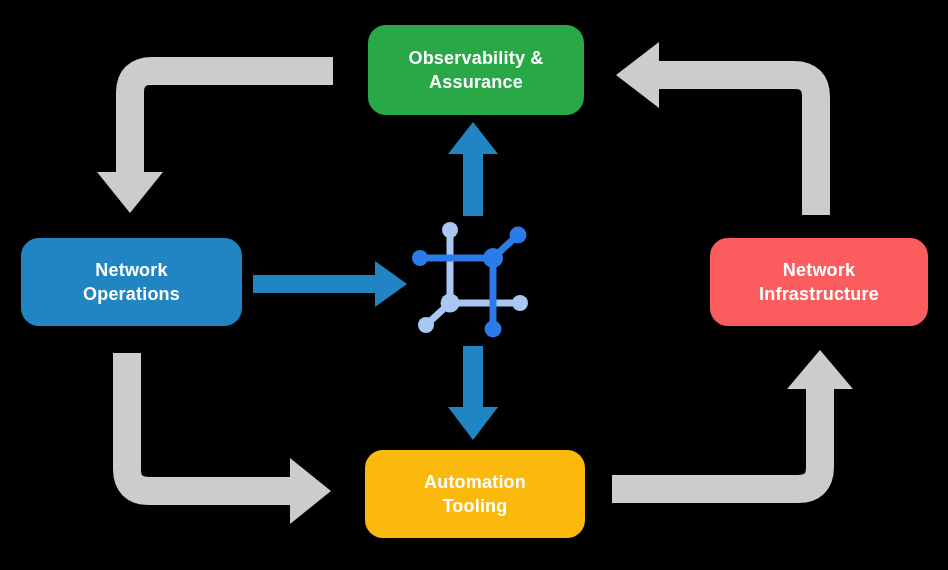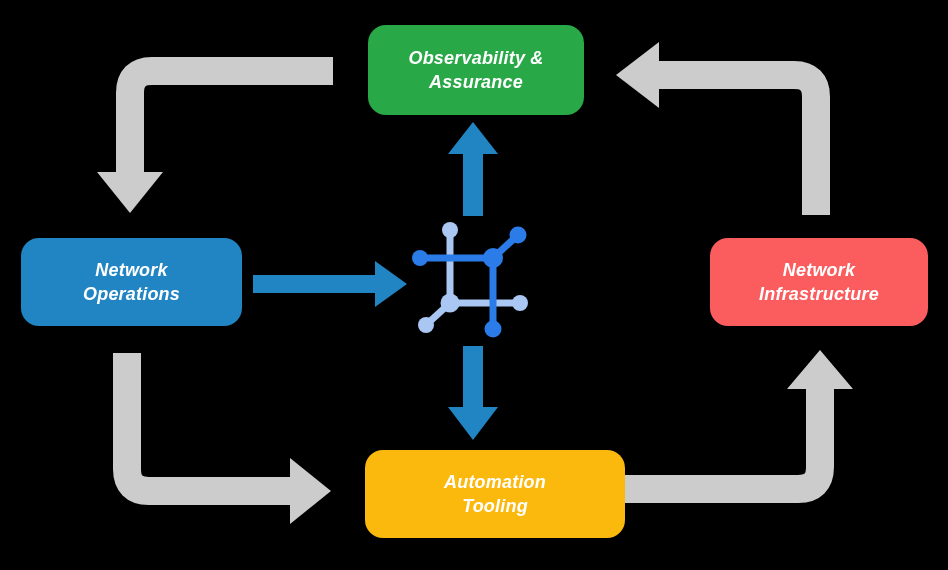--- a/index.html
+++ b/index.html
@@ -7,39 +7,38 @@
     --arrow-gray:#cccccc; --arrow-blue:#2185c4;
     --node-observability:#29a847; --node-operations:#2185c4;
     --node-infrastructure:#fb5d5e; --node-automation:#fcb90d;
     --icon-dark:#2b7ce9; --icon-light:#a9c7f2;
   }
   html,body{margin:0;padding:0;background:var(--background);}
   .canvas{
     position:relative;width:948px;height:570px;overflow:hidden;
     background:var(--background);
     font-family:"Liberation Sans","DejaVu Sans",sans-serif;
-    font-style:italic;
   }
   .arrows-layer{position:absolute;left:0;top:0;width:948px;height:570px;}
   .shaft-gray{stroke:var(--arrow-gray);stroke-width:28;fill:none;}
   .head-gray{fill:var(--arrow-gray);stroke:none;}
   .shaft-blue{stroke:var(--arrow-blue);stroke-width:18;fill:none;}
   .shaft-blue-v{stroke:var(--arrow-blue);stroke-width:20;fill:none;}
   .head-blue{fill:var(--arrow-blue);stroke:none;}
   .node{
     position:absolute;border-radius:18px;
     display:flex;align-items:center;justify-content:center;
     text-align:center;color:var(--text);
     font-size:18px;font-weight:700;line-height:1.35;
     white-space:pre-line;letter-spacing:0.2px;
   }
   .node-observability{left:368px;top:25px;width:216px;height:90px;background:var(--node-observability);}
   .node-operations{left:21px;top:238px;width:221px;height:88px;background:var(--node-operations);}
   .node-infrastructure{left:710px;top:238px;width:218px;height:88px;background:var(--node-infrastructure);}
-  .node-automation{left:365px;top:450px;width:260px;height:88px;background:var(--node-automation);}
+  .node-automation{left:365px;top:450px;width:220px;height:88px;background:var(--node-automation);}
   .center-icon{position:absolute;left:411px;top:220px;width:124px;height:124px;}
   .icon-light-line{stroke:var(--icon-light);stroke-width:7;fill:none;}
   .icon-dark-line{stroke:var(--icon-dark);stroke-width:7;fill:none;}
   .icon-light-dot{fill:var(--icon-light);stroke:none;}
   .icon-dark-dot{fill:var(--icon-dark);stroke:none;}
 </style>
 </head>
 <body>
 
 <div class="canvas">

